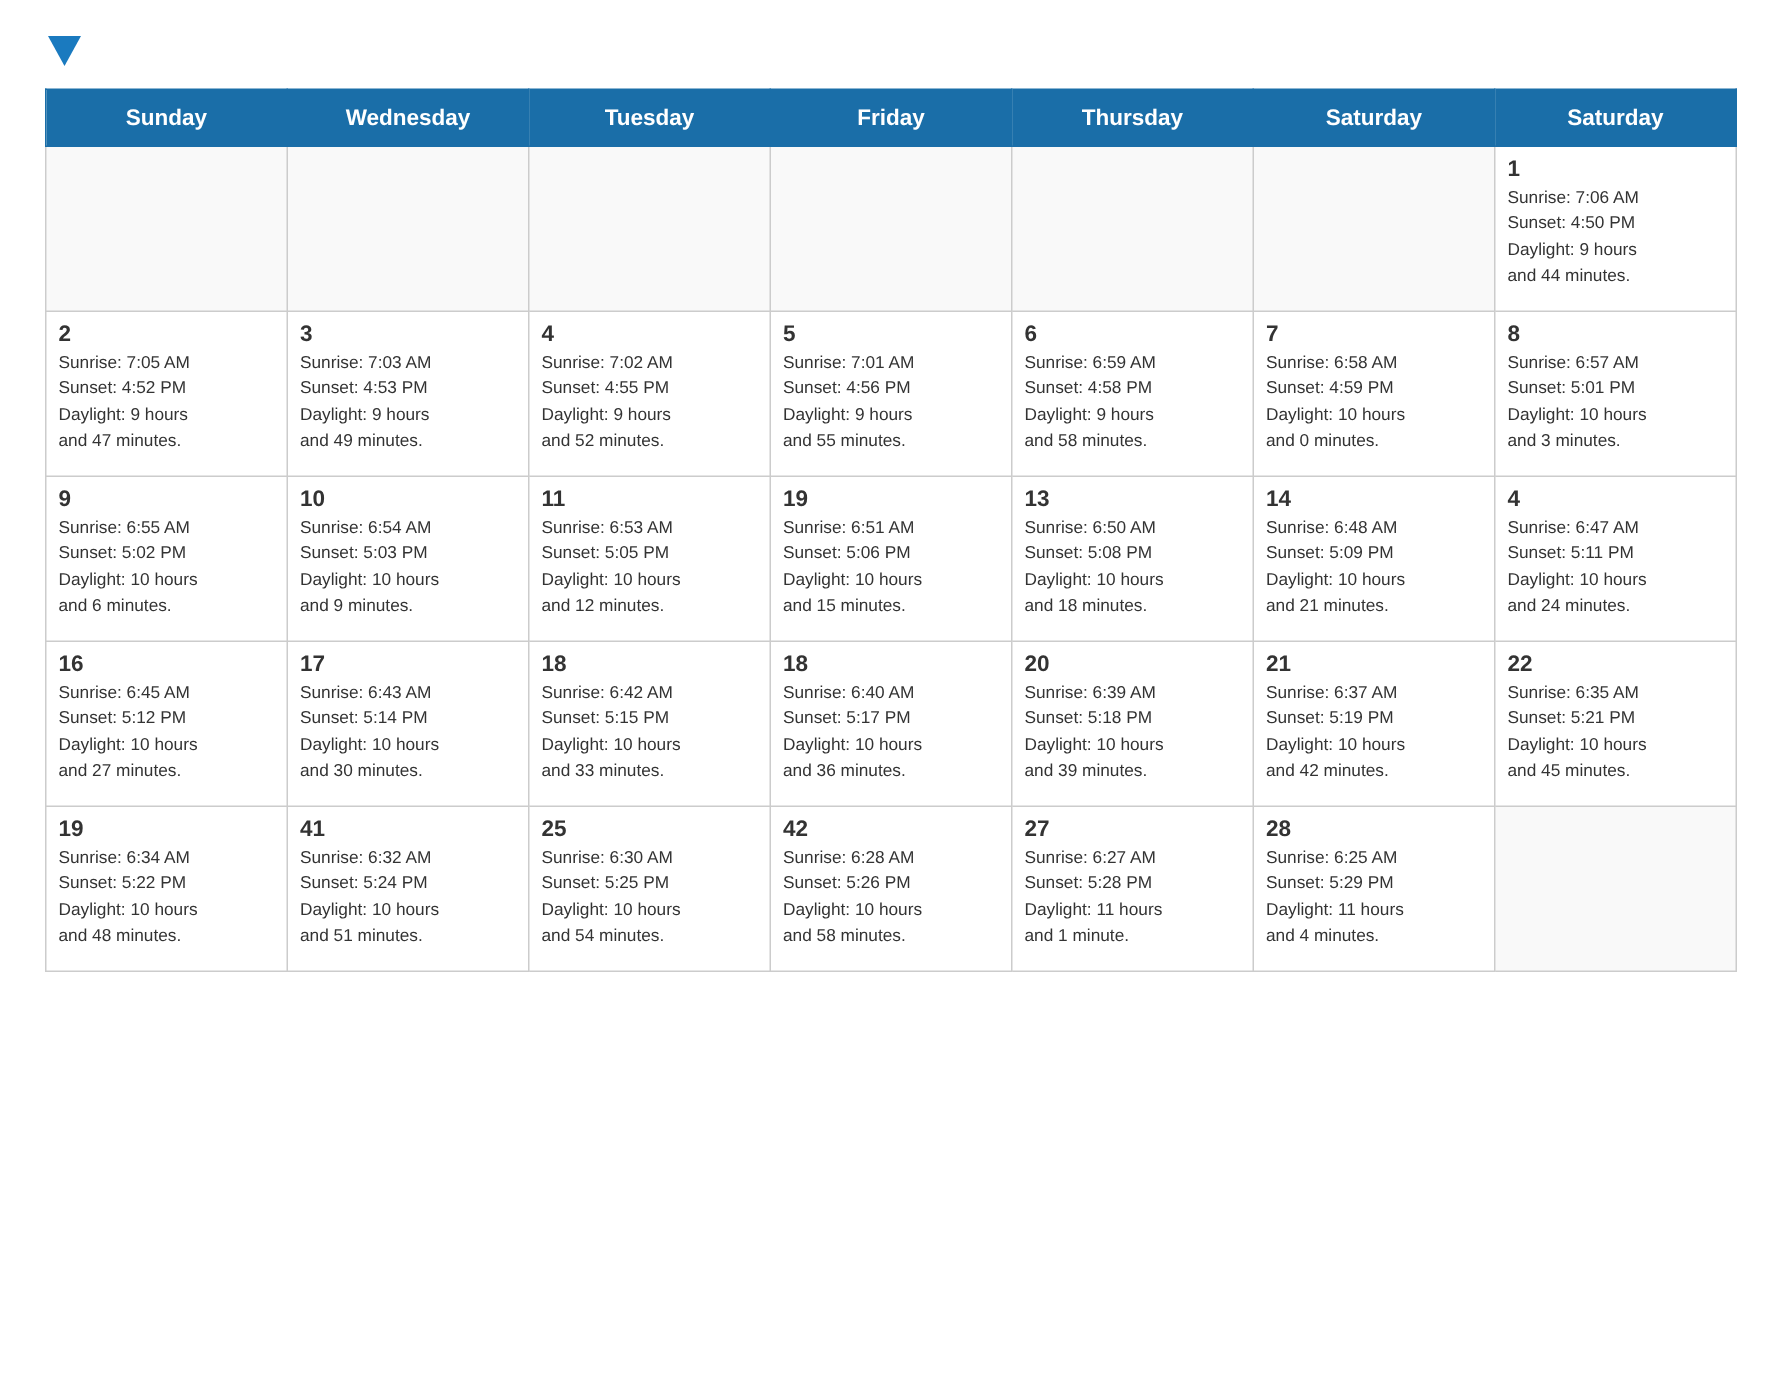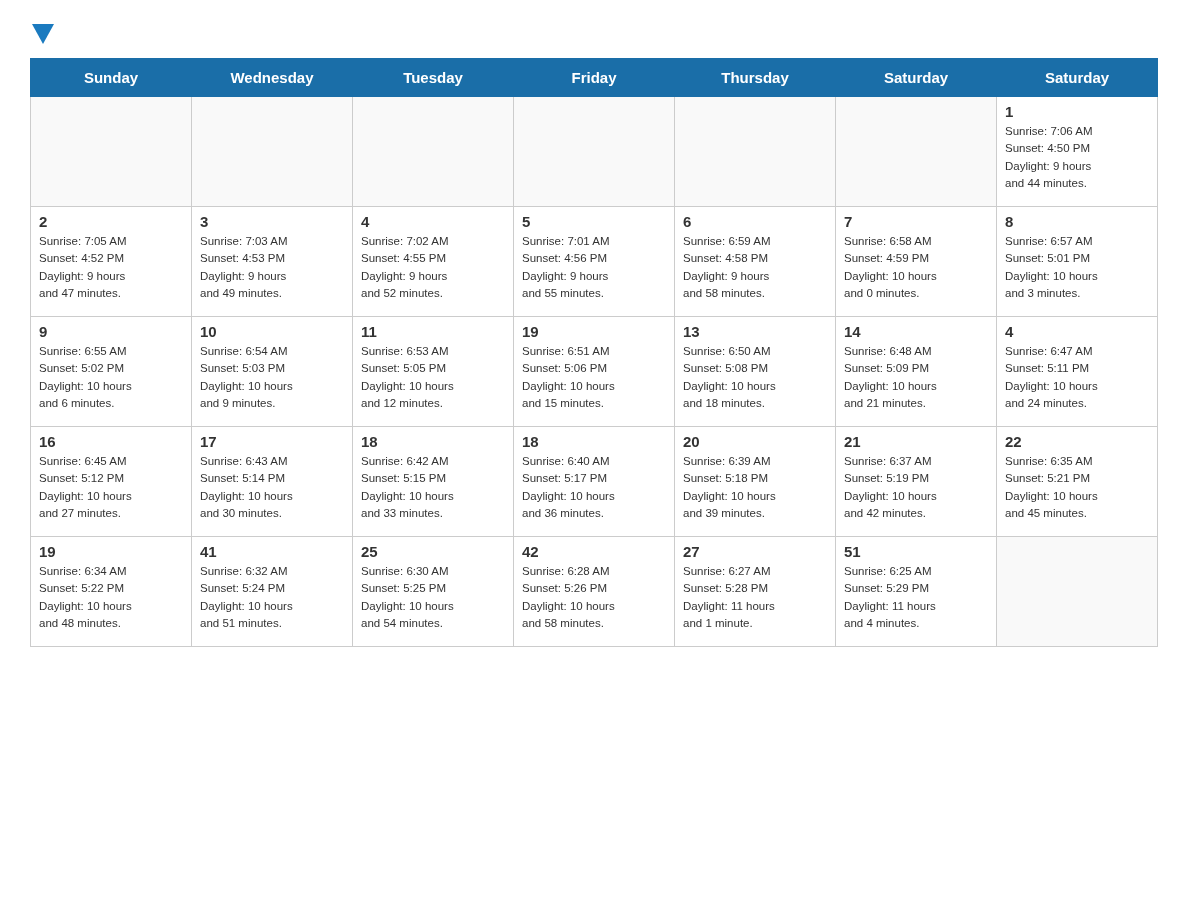--- a/index.html
+++ b/index.html
@@ -242,19 +242,19 @@
         </td>
         <td>
           <span class="day-num">42</span>
           <div class="day-info">Sunrise: 6:28 AM<br>Sunset: 5:26 PM<br>Daylight: 10 hours<br>and 58 minutes.</div>
         </td>
         <td>
           <span class="day-num">27</span>
           <div class="day-info">Sunrise: 6:27 AM<br>Sunset: 5:28 PM<br>Daylight: 11 hours<br>and 1 minute.</div>
         </td>
         <td>
-          <span class="day-num">51</span>
+          <span class="day-num">28</span>
           <div class="day-info">Sunrise: 6:25 AM<br>Sunset: 5:29 PM<br>Daylight: 11 hours<br>and 4 minutes.</div>
         </td>
         <td class="empty"></td>
       </tr>
     </tbody>
 </table>
 
 </body></html>

